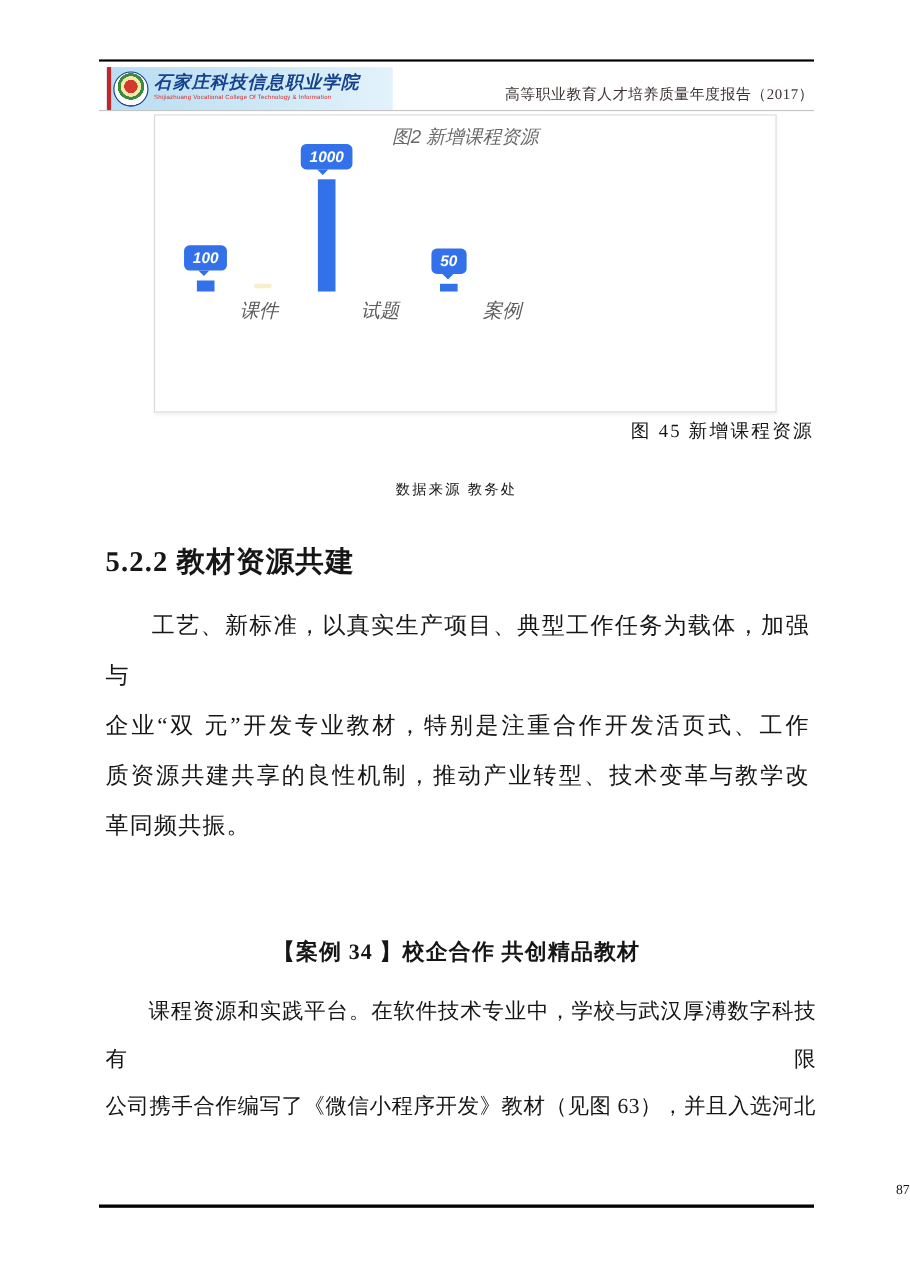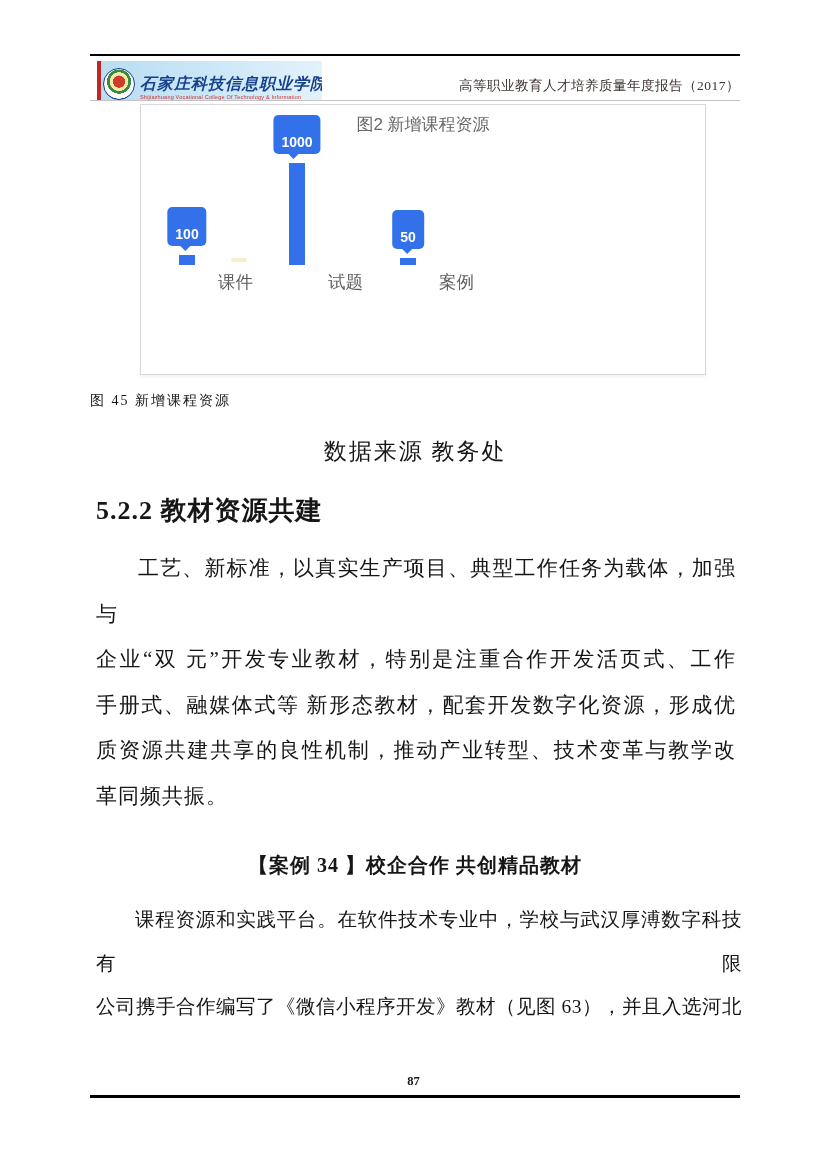--- a/index.html
+++ b/index.html
@@ -9,23 +9,23 @@
     --box-border:#d9d9d9;
   }
   html,body{margin:0;padding:0;background:#ffffff;}
   .page{
     position:relative;width:827px;height:1169px;background:#ffffff;overflow:hidden;
     font-family:"Liberation Serif","DejaVu Serif",serif;color:var(--ink);
   }
   
   .top-rule{position:absolute;left:90px;top:54px;width:650px;height:2px;background:#000;}
   .logo{
-    position:absolute;left:97px;top:61px;width:225px;height:39px;
+    position:absolute;left:97px;top:61px;width:260px;height:39px;
     background:linear-gradient(90deg,#b9ddf2 0%,#cde8f7 55%,#e3f2fb 100%);
-    display:flex;align-items:flex-end;overflow:hidden;
+    display:flex;align-items:center;overflow:hidden;
   }
   .logo-redstrip{width:4px;height:100%;background:#c22525;flex:0 0 auto;}
   .emblem{
     width:32px;height:32px;border-radius:50%;margin-left:2px;flex:0 0 auto;
     background:radial-gradient(circle at 50% 42%,#d23a2e 0 26%,#f5e9a8 27% 40%,#3a8a3f 41% 52%,#ffffff 53% 74%,#1c4e9e 75% 100%);
     border:1px solid #16418c;box-sizing:border-box;
   }
   .logo-text{margin-left:5px;line-height:1;}
   .school-name{
     font-style:italic;font-weight:700;font-size:16px;letter-spacing:1px;
@@ -37,48 +37,49 @@
   }
   .report-title{
     position:absolute;right:87px;top:77px;font-size:13.5px;color:#3d3432;letter-spacing:.5px;
   }
   .header-rule{position:absolute;left:90px;top:100px;width:650px;height:1px;background:#c4c4c4;}
   
   .chart-box{
     position:absolute;left:140px;top:104px;width:566px;height:271px;background:#fff;
     border:1px solid var(--box-border);box-shadow:0 2px 3px rgba(0,0,0,.06);box-sizing:border-box;
     font-family:"Liberation Sans","DejaVu Sans",sans-serif;
+    font-style:italic;
   }
   .chart-title{position:absolute;top:8px;left:0;width:100%;text-align:center;font-size:17px;color:#696969;}
   .chart-plot{position:absolute;left:0;top:0;width:100%;height:160px;}
   .chart-bar{position:absolute;bottom:0;width:16px;background:var(--blue);}
   .bubble{
     position:absolute;transform:translateX(-50%);background:var(--blue);color:#fff;
-    font-weight:700;font-size:14px;line-height:1;padding:20px 8px 5px;border-radius:5px;white-space:nowrap;
+    font-weight:700;font-size:14px;line-height:1;padding:4px 8px 5px;border-radius:5px;white-space:nowrap;
   }
   .bubble:after{
     content:"";position:absolute;left:32%;bottom:-5px;
     border:5px solid transparent;border-top-color:var(--blue);border-bottom:0;
   }
   .sec-mark{position:absolute;bottom:3px;width:16px;height:4px;background:#f7efcb;border-radius:2px;}
   .cat-label{position:absolute;top:165px;width:80px;text-align:right;font-size:17.5px;color:var(--grey-label);}
   
-  .fig-caption{position:absolute;left:90px;top:392px;width:650px;text-align:left;font-size:14px;letter-spacing:2px;}
-  .fig-source{position:absolute;left:90px;top:436px;width:650px;text-align:center;font-size:23px;letter-spacing:2px;}
+  .fig-caption{position:absolute;left:90px;top:380px;width:650px;text-align:right;font-size:17px;letter-spacing:2px;}
+  .fig-source{position:absolute;left:90px;top:436px;width:650px;text-align:center;font-size:13px;letter-spacing:2px;}
   
   .section-heading{position:absolute;left:96px;top:493px;font-size:26px;font-weight:700;letter-spacing:1px;}
   .para{position:absolute;left:96px;width:640px;}
   .para-1{top:546px;font-size:21px;line-height:45.5px;letter-spacing:1px;}
   .para-2{top:898px;width:646px;font-size:19.5px;line-height:43.5px;letter-spacing:.5px;}
   .body-line{text-align:justify;text-align-last:justify;}
   .para .body-line:first-child{text-indent:2em;}
   .para .body-line:last-child{text-align-last:left;}
   .case-heading{position:absolute;left:90px;top:852px;width:650px;text-align:center;font-size:20px;font-weight:700;letter-spacing:1px;}
   
-  .page-number{position:absolute;left:0;top:1074px;width:827px;text-align:center;font-size:12.5px;font-weight:bold;}
+  .page-number{position:absolute;left:0;top:1074px;width:827px;text-align:right;font-size:12.5px;}
   .footer-rule{position:absolute;left:90px;top:1095px;width:650px;height:3px;background:#000;}
 </style>
 </head>
 <body>
 
 <div class="page">
 
   <div class="top-rule"></div>
 
   <div class="logo">
@@ -110,21 +111,20 @@
     </div>
 
   <div class="fig-caption">图 45  新增课程资源</div>
   <div class="fig-source">数据来源 教务处</div>
 
   <div class="section-heading">5.2.2 教材资源共建</div>
 
   <div class="para para-1">
       <div class="body-line">工艺、新标准，以真实生产项目、典型工作任务为载体，加强与</div>
       <div class="body-line">企业“双 元”开发专业教材，特别是注重合作开发活页式、工作</div>
-      <div class="body-line">手册式、融媒体式等 新形态教材，配套开发数字化资源，形成优</div>
       <div class="body-line">质资源共建共享的良性机制，推动产业转型、技术变革与教学改</div>
       <div class="body-line">革同频共振。</div>
     </div>
 
   <div class="case-heading">【案例 34 】校企合作  共创精品教材</div>
 
   <div class="para para-2">
       <div class="body-line">课程资源和实践平台。在软件技术专业中，学校与武汉厚溥数字科技有限</div>
       <div class="body-line">公司携手合作编写了《微信小程序开发》教材（见图 63），并且入选河北</div>
     </div>

